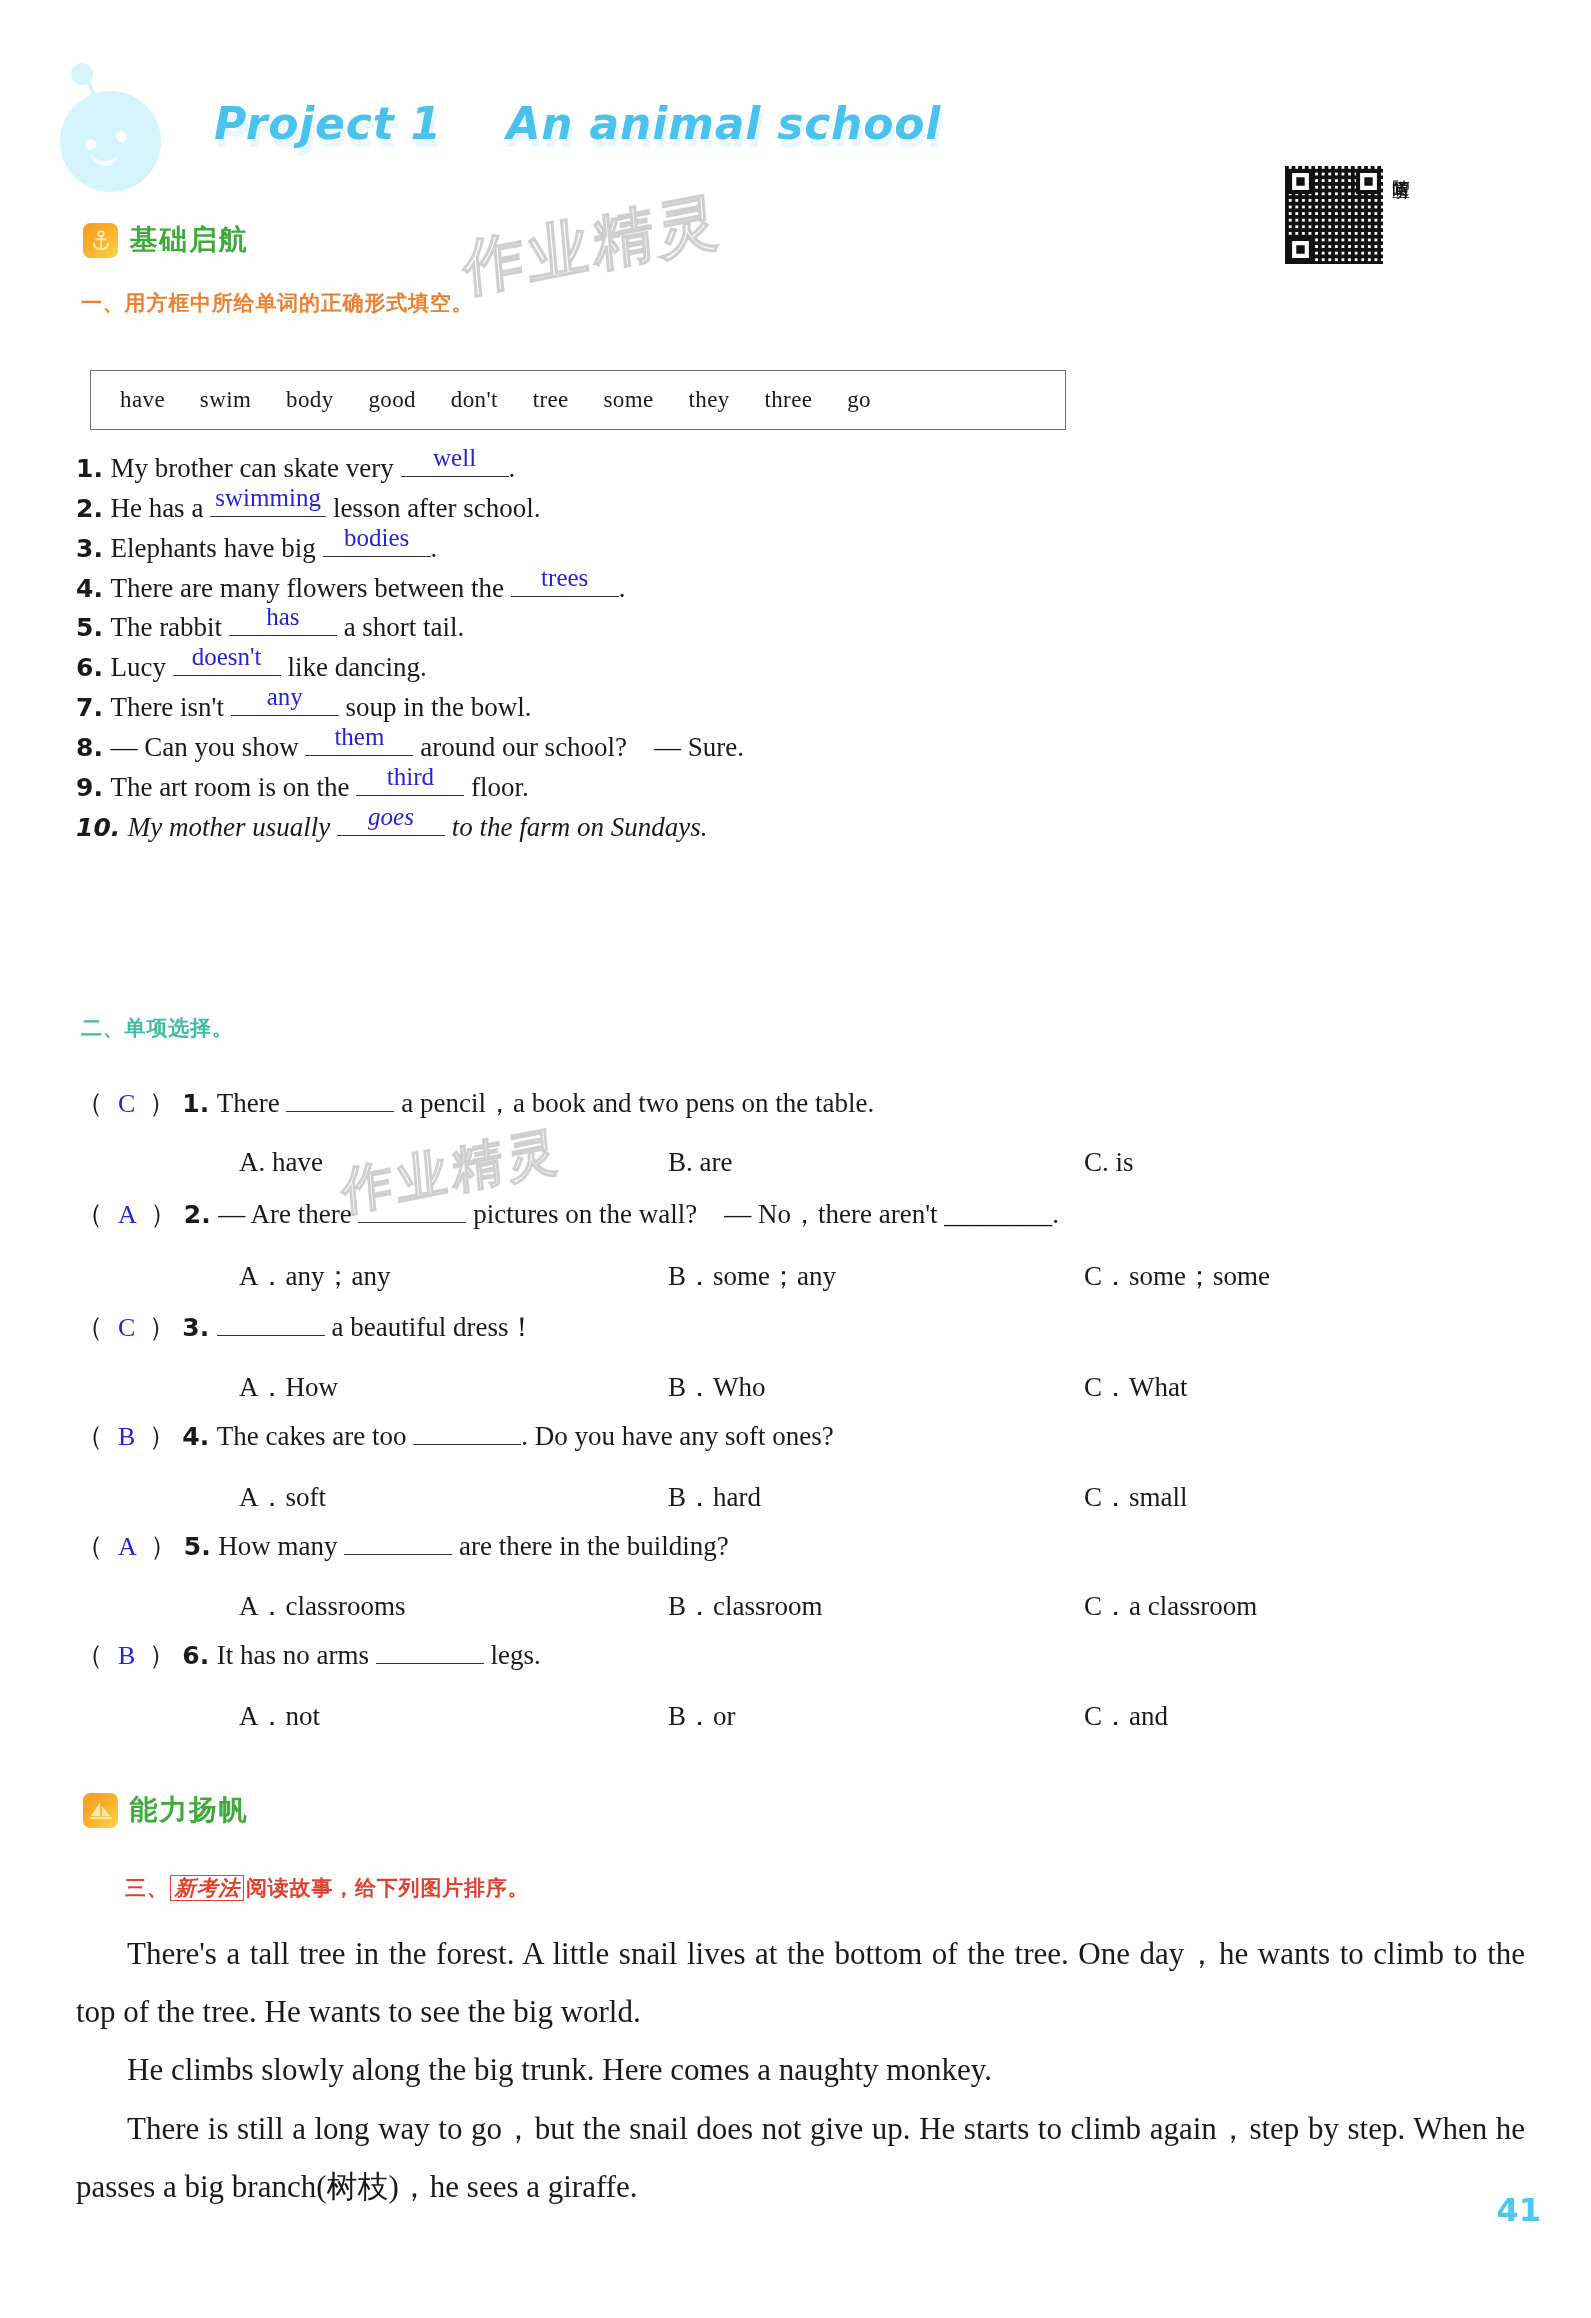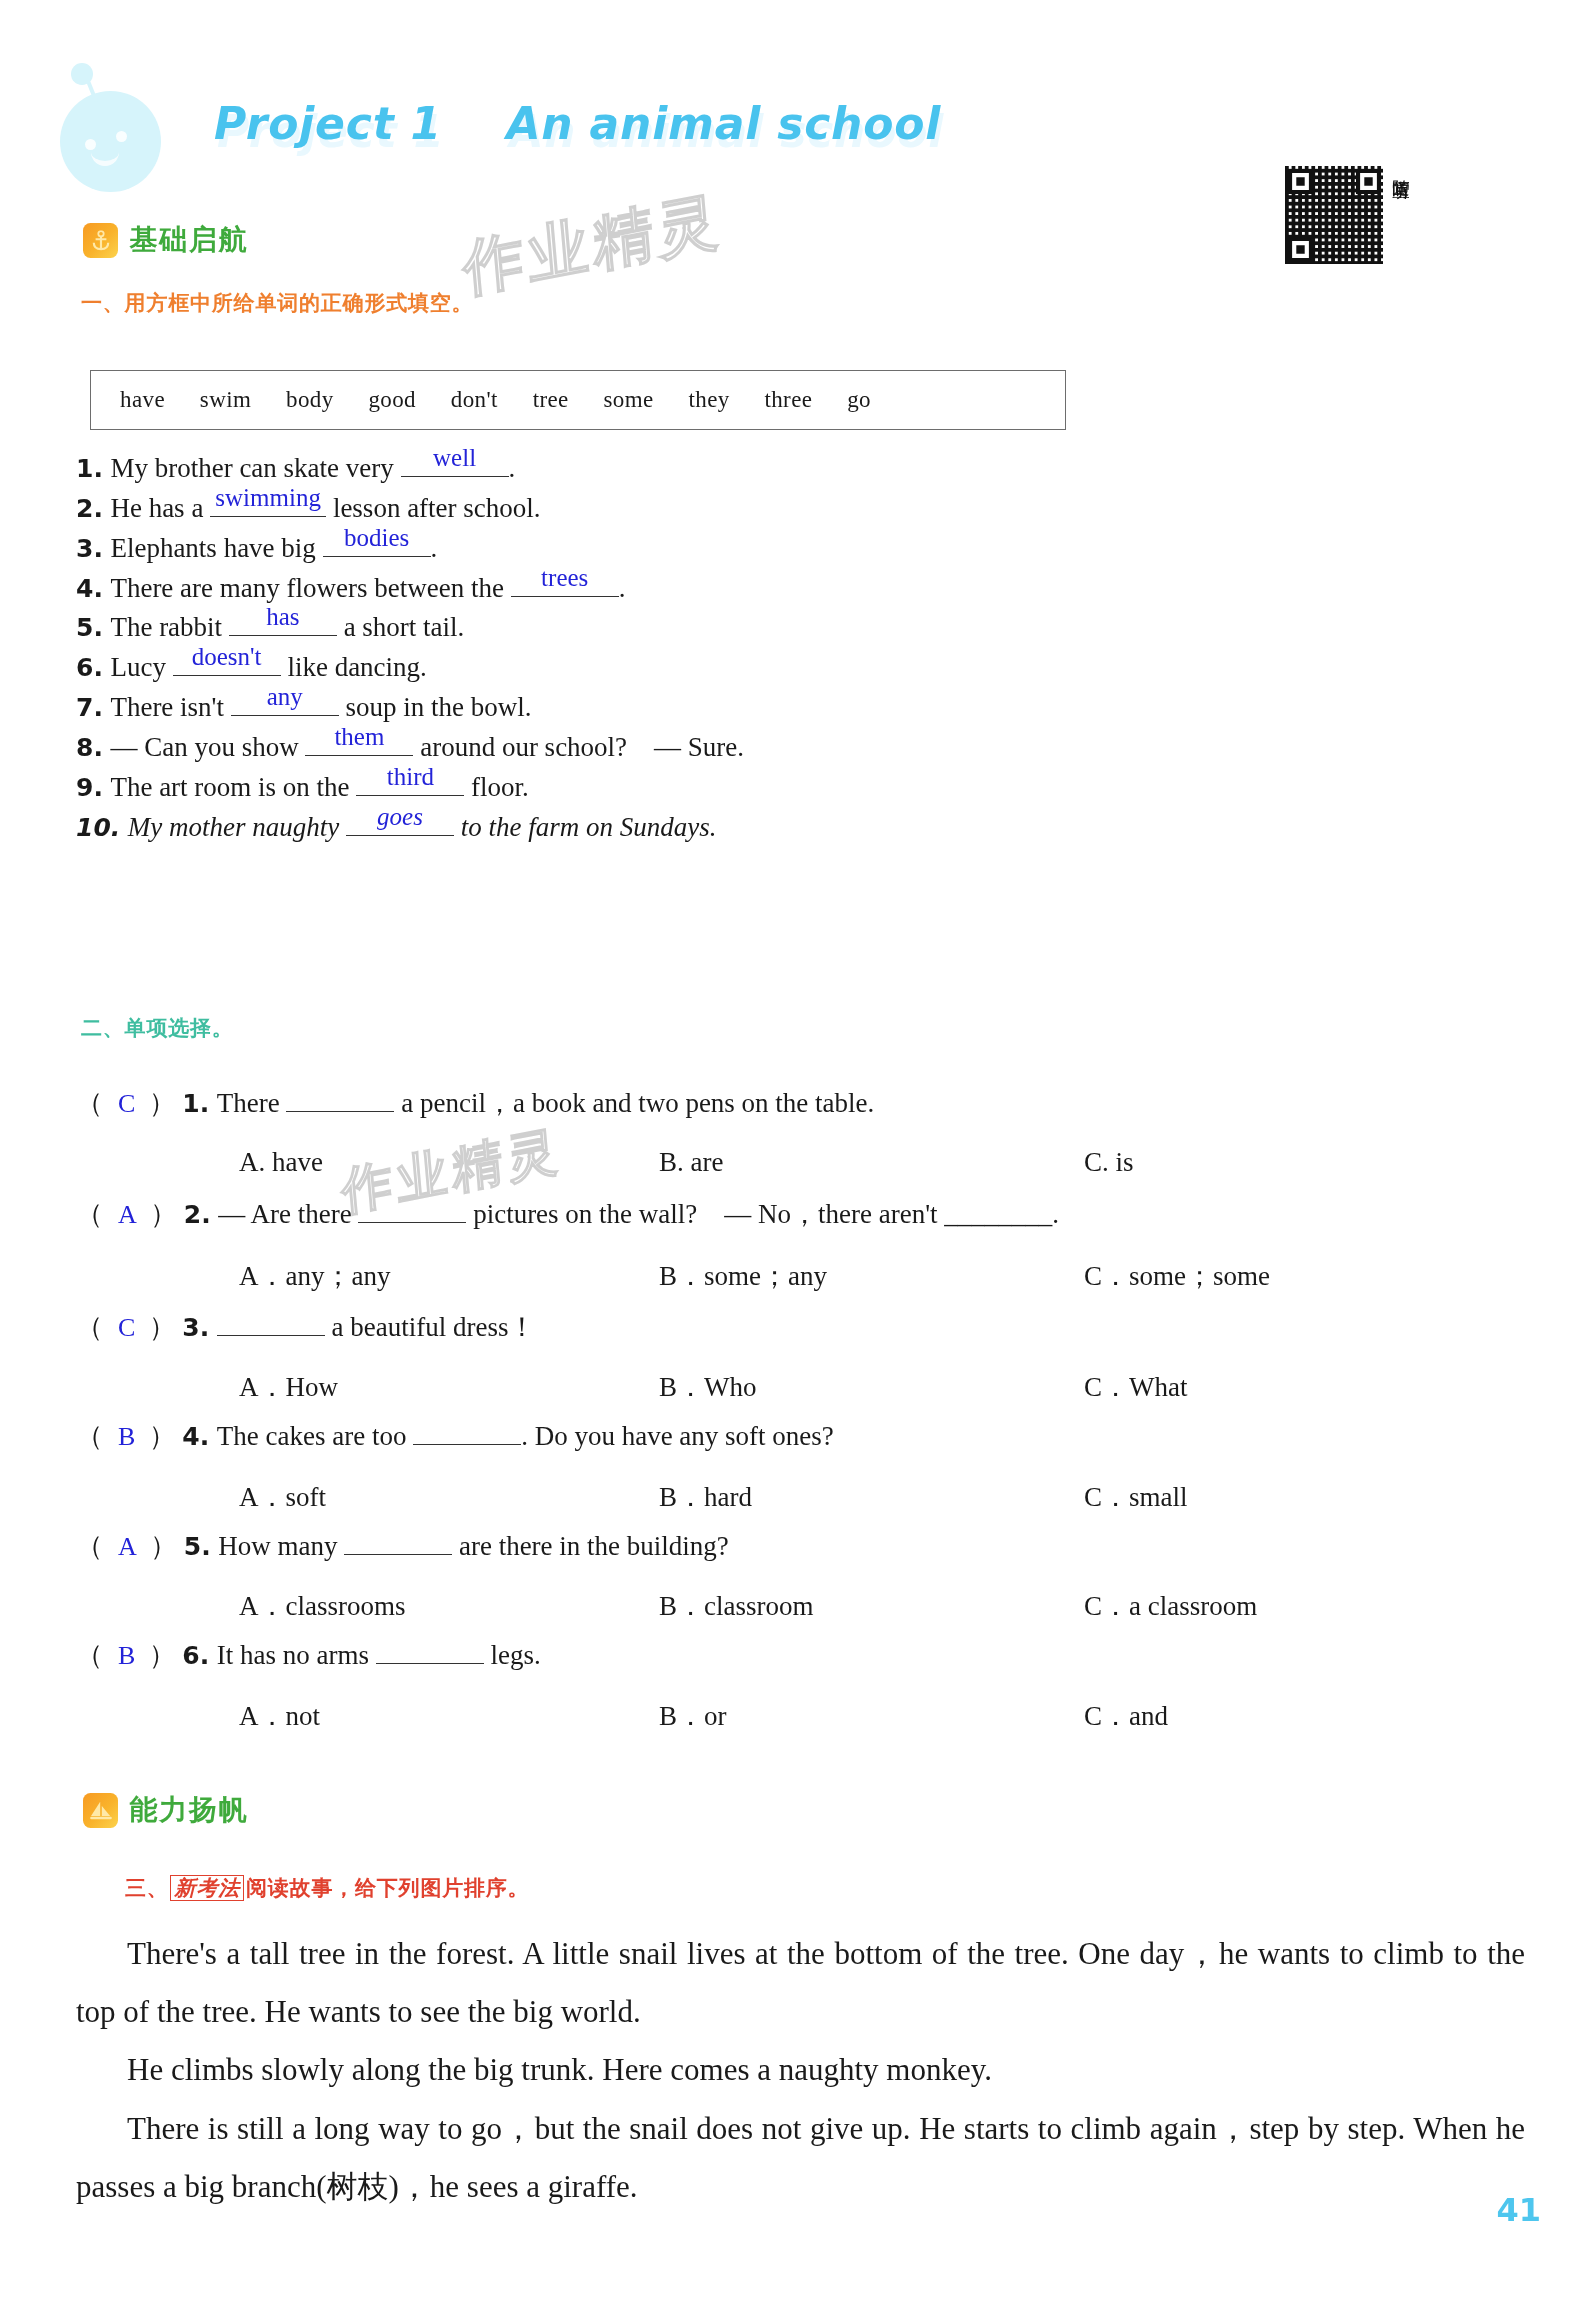--- a/index.html
+++ b/index.html
@@ -183,21 +183,21 @@
   .mc-blank {
     display: inline-block; border-bottom: 1.7px solid #333;
     height: 26.6px; vertical-align: -3.3px;
   }
   .mc-opts {
     position: absolute; left: 239px;
     font-size: 27px; white-space: pre;
   }
   .mc-opts span { position: absolute; top: 0; }
   .opt-a { left: 0; }
-  .opt-b { left: 420px; }
+  .opt-b { left: 429px; }
   .opt-c { left: 845px; }
 
   
   .para {
     position: absolute; left: 76px; width: 1449px;
     font-size: 31px; line-height: 58px;
     text-align: justify;
   }
   .para .indent { display: inline-block; width: 51px; }
 
@@ -281,21 +281,21 @@
   <div id="fib-host">
       <div class="fib" style="top: 448px;"><span class="num">1.</span><span>My brother can skate very </span><span class="blank" style="width: 108px;"><span class="ans">well</span></span><span>.</span></div>
       <div class="fib" style="top: 488px;"><span class="num">2.</span><span>He has a </span><span class="blank" style="width: 116px;"><span class="ans">swimming</span></span><span> lesson after school.</span></div>
       <div class="fib" style="top: 528px;"><span class="num">3.</span><span>Elephants have big </span><span class="blank" style="width: 108px;"><span class="ans">bodies</span></span><span>.</span></div>
       <div class="fib" style="top: 568px;"><span class="num">4.</span><span>There are many flowers between the </span><span class="blank" style="width: 108px;"><span class="ans">trees</span></span><span>.</span></div>
       <div class="fib" style="top: 607px;"><span class="num">5.</span><span>The rabbit </span><span class="blank" style="width: 108px;"><span class="ans">has</span></span><span> a short tail.</span></div>
       <div class="fib" style="top: 647px;"><span class="num">6.</span><span>Lucy </span><span class="blank" style="width: 108px;"><span class="ans">doesn't</span></span><span> like dancing.</span></div>
       <div class="fib" style="top: 687px;"><span class="num">7.</span><span>There isn't </span><span class="blank" style="width: 108px;"><span class="ans">any</span></span><span> soup in the bowl.</span></div>
       <div class="fib" style="top: 727px;"><span class="num">8.</span><span>— Can you show </span><span class="blank" style="width: 108px;"><span class="ans">them</span></span><span> around our school?    — Sure.</span></div>
       <div class="fib" style="top: 767px;"><span class="num">9.</span><span>The art room is on the </span><span class="blank" style="width: 108px;"><span class="ans">third</span></span><span> floor.</span></div>
-      <div class="fib" style="top: 807px; font-style: italic;"><span class="num">10.</span><span>My mother naughty </span><span class="blank" style="width: 108px;"><span class="ans">goes</span></span><span> to the farm on Sundays.</span></div>
+      <div class="fib" style="top: 807px; font-style: italic;"><span class="num">10.</span><span>My mother usually </span><span class="blank" style="width: 108px;"><span class="ans">goes</span></span><span> to the farm on Sundays.</span></div>
     </div>
 
   <div class="instr green" style="left:81px; top:1014px;">二、单项选择。</div>
 
   <div id="mc-host">
       <div class="mc-stem" style="top: 1084px;"><span class="mc-paren">（</span><span class="mc-ans">C</span><span class="mc-paren">）</span><span class="mc-num">1.</span><span>There </span><span class="mc-blank" style="width: 108px;"></span><span> a pencil，a book and two pens on the table.</span></div>
       <div class="mc-opts" style="top: 1147px;"><span class="opt-a">A. have</span><span class="opt-b">B. are</span><span class="opt-c">C. is</span></div>
       <div class="mc-stem" style="top: 1195px;"><span class="mc-paren">（</span><span class="mc-ans">A</span><span class="mc-paren">）</span><span class="mc-num">2.</span><span>— Are there </span><span class="mc-blank" style="width: 108px;"></span><span> pictures on the wall?    — No，there aren't ________.</span></div>
       <div class="mc-opts" style="top: 1258px;"><span class="opt-a">A．any；any</span><span class="opt-b">B．some；any</span><span class="opt-c">C．some；some</span></div>
       <div class="mc-stem" style="top: 1308px;"><span class="mc-paren">（</span><span class="mc-ans">C</span><span class="mc-paren">）</span><span class="mc-num">3.</span><span></span><span class="mc-blank" style="width: 108px;"></span><span> a beautiful dress！</span></div>

